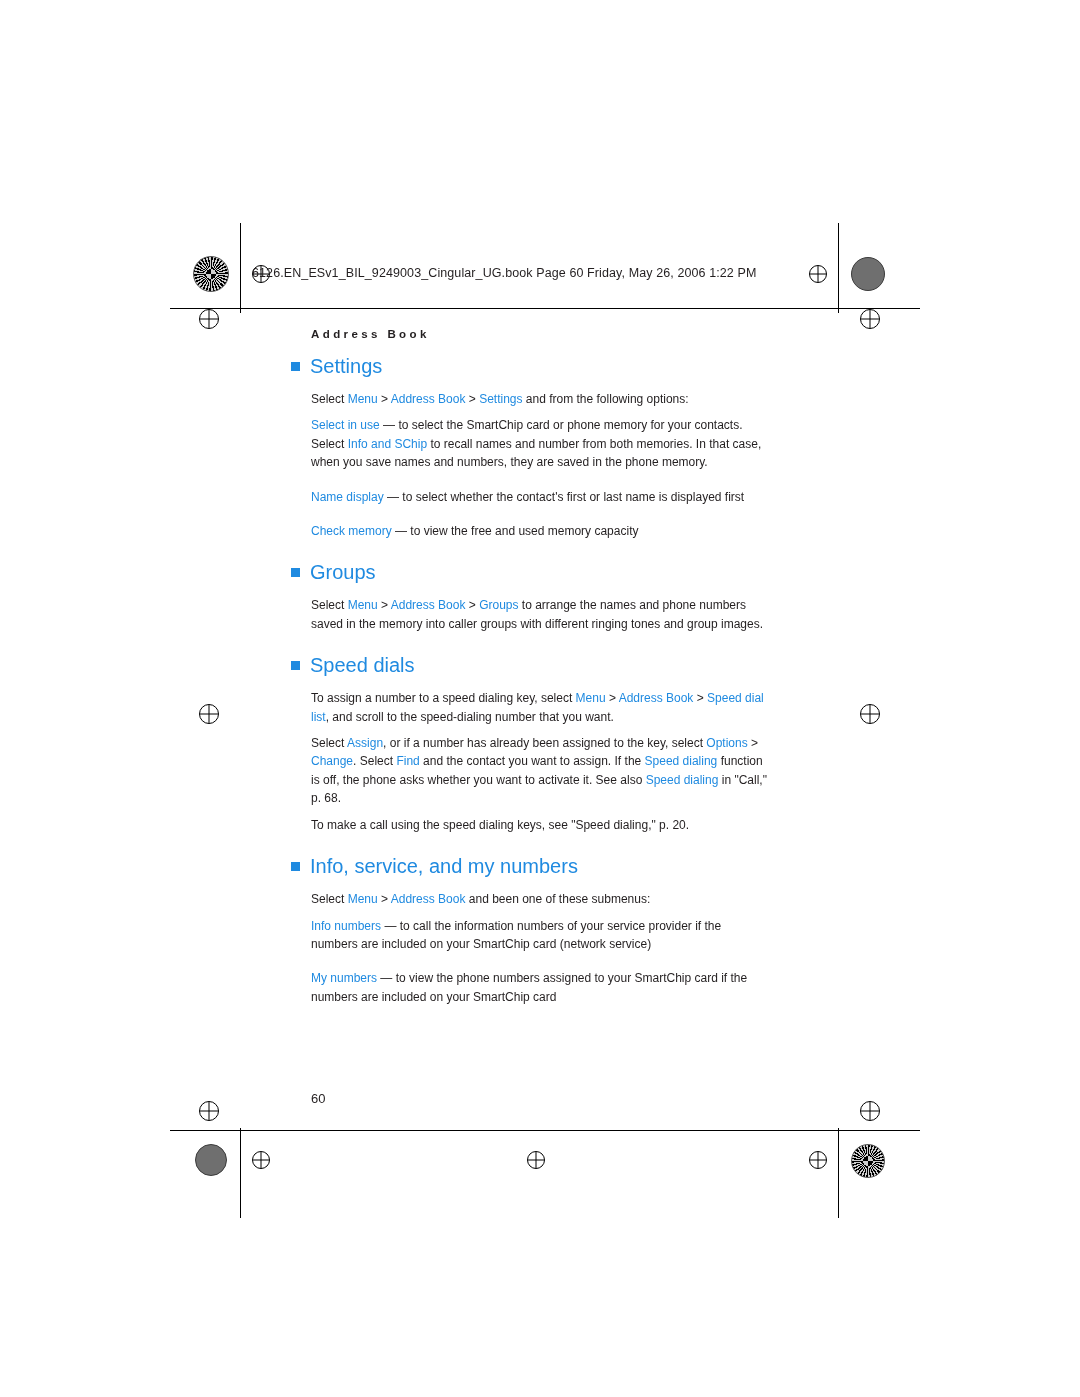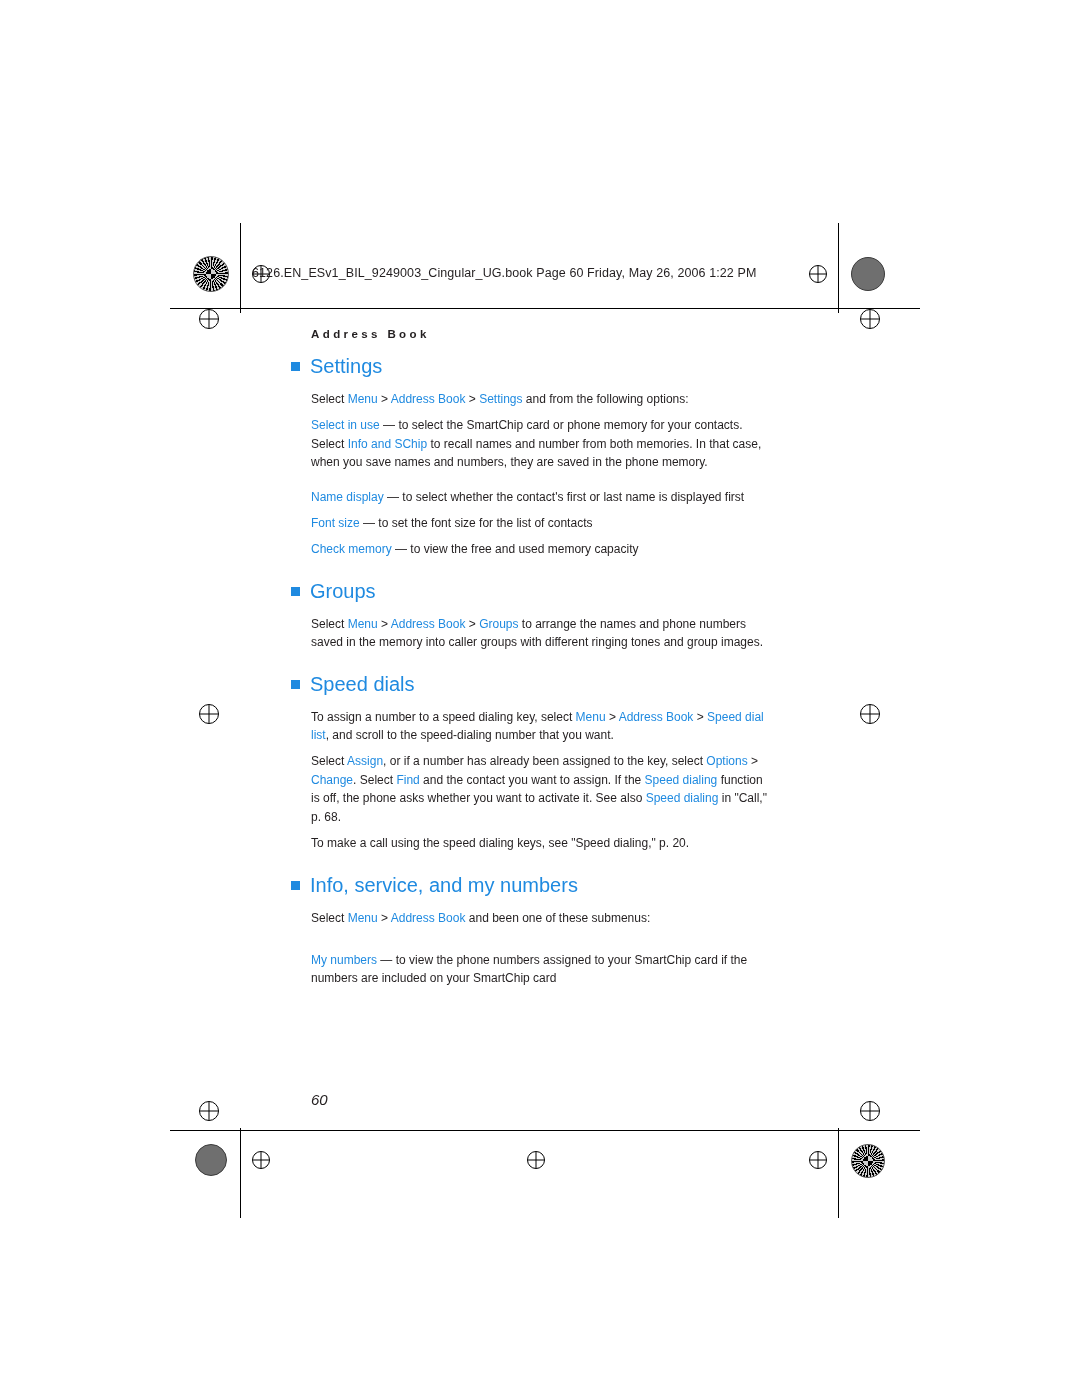--- a/index.html
+++ b/index.html
@@ -121,23 +121,22 @@
   }
   .blue { color: #1f8ae0; }
   .spacer-12 { height: 12px; }
   .spacer-20 { height: 20px; }
   .spacer-8 { height: 8px; }
 
   .pagenum {
     position: absolute;
     left: 311px;
     top: 1073px;
-    font-size: 15px;
-    color: #231f20;
-    font-style: italic;
+    font-size: 13px;
+    color: #231f20;
   }
 </style>
 </head>
 <body>
 
 <div class="page">
 
   <div class="crop-line" style="left:240px; top:205px; width:1px; height:90px;"></div>
   <div class="crop-line" style="left:240px; top:1110px; width:1px; height:90px;"></div>
   <div class="crop-line" style="left:838px; top:205px; width:1px; height:90px;"></div>
@@ -169,40 +168,40 @@
     <div id="sections-root">
         <h2 class="head"><span class="bullet"></span><span>Settings</span></h2>
         <div class="spacer-12"></div>
         <p class="body"><span>Select </span><span class="blue">Menu</span><span> &gt; </span><span class="blue">Address Book</span><span> &gt; </span><span class="blue">Settings</span><span> and from the following options:</span></p>
         <div class="spacer-8"></div>
         <p class="body"><span class="blue">Select in use</span><span> — to select the SmartChip card or phone memory for your contacts. Select </span><span class="blue">Info and SChip</span><span> to recall names and number from both memories. In that case, when you save names and numbers, they are saved in the phone memory.</span></p>
         <div class="spacer-8"></div>
         <div class="spacer-8"></div>
         <p class="body"><span class="blue">Name display</span><span> — to select whether the contact's first or last name is displayed first</span></p>
         <div class="spacer-8"></div>
-        <p class="body"><span class="blue">Font size</span><span> — to set the font size for the list of contacts</span></p>
         <div class="spacer-8"></div>
         <p class="body"><span class="blue">Check memory</span><span> — to view the free and used memory capacity</span></p>
         <div class="spacer-20"></div>
         <h2 class="head"><span class="bullet"></span><span>Groups</span></h2>
         <div class="spacer-12"></div>
         <p class="body"><span>Select </span><span class="blue">Menu</span><span> &gt; </span><span class="blue">Address Book</span><span> &gt; </span><span class="blue">Groups</span><span> to arrange the names and phone numbers saved in the memory into caller groups with different ringing tones and group images.</span></p>
         <div class="spacer-20"></div>
         <h2 class="head"><span class="bullet"></span><span>Speed dials</span></h2>
         <div class="spacer-12"></div>
         <p class="body"><span>To assign a number to a speed dialing key, select </span><span class="blue">Menu</span><span> &gt; </span><span class="blue">Address Book</span><span> &gt; </span><span class="blue">Speed dial list</span><span>, and scroll to the speed-dialing number that you want.</span></p>
         <div class="spacer-8"></div>
         <p class="body"><span>Select </span><span class="blue">Assign</span><span>, or if a number has already been assigned to the key, select </span><span class="blue">Options</span><span> &gt; </span><span class="blue">Change</span><span>. Select </span><span class="blue">Find</span><span> and the contact you want to assign. If the </span><span class="blue">Speed dialing</span><span> function is off, the phone asks whether you want to activate it. See also </span><span class="blue">Speed dialing</span><span> in "Call," p. 68.</span></p>
         <div class="spacer-8"></div>
         <p class="body"><span>To make a call using the speed dialing keys, see "Speed dialing," p. 20.</span></p>
         <div class="spacer-20"></div>
         <h2 class="head"><span class="bullet"></span><span>Info, service, and my numbers</span></h2>
         <div class="spacer-12"></div>
         <p class="body"><span>Select </span><span class="blue">Menu</span><span> &gt; </span><span class="blue">Address Book</span><span> and been one of these submenus:</span></p>
         <div class="spacer-8"></div>
+        <p class="body"><span class="blue">Info numbers</span><span> — to call the information numbers of your service provider if the numbers are included on your SmartChip card (network service)</span></p>
         <div class="spacer-8"></div>
         <div class="spacer-8"></div>
         <p class="body"><span class="blue">My numbers</span><span> — to view the phone numbers assigned to your SmartChip card if the numbers are included on your SmartChip card</span></p>
       </div>
   </div>
 
   <div class="pagenum">60</div>
 </div>
 
 </body></html>

